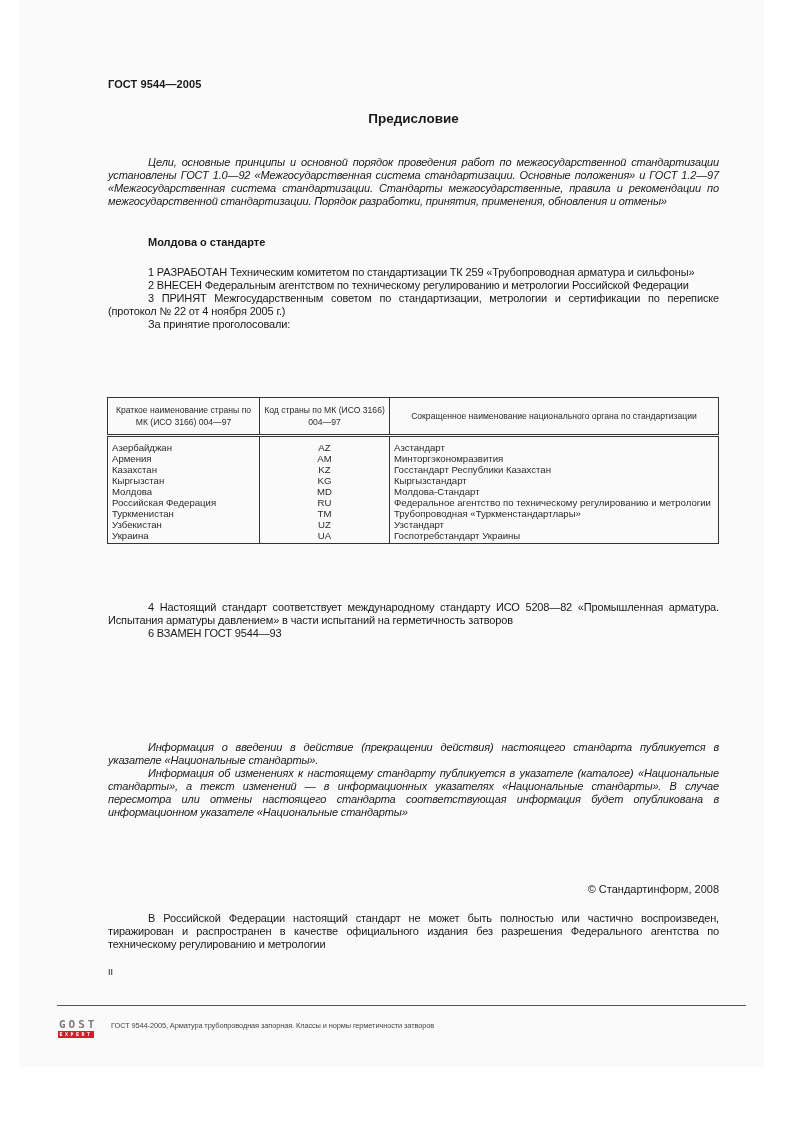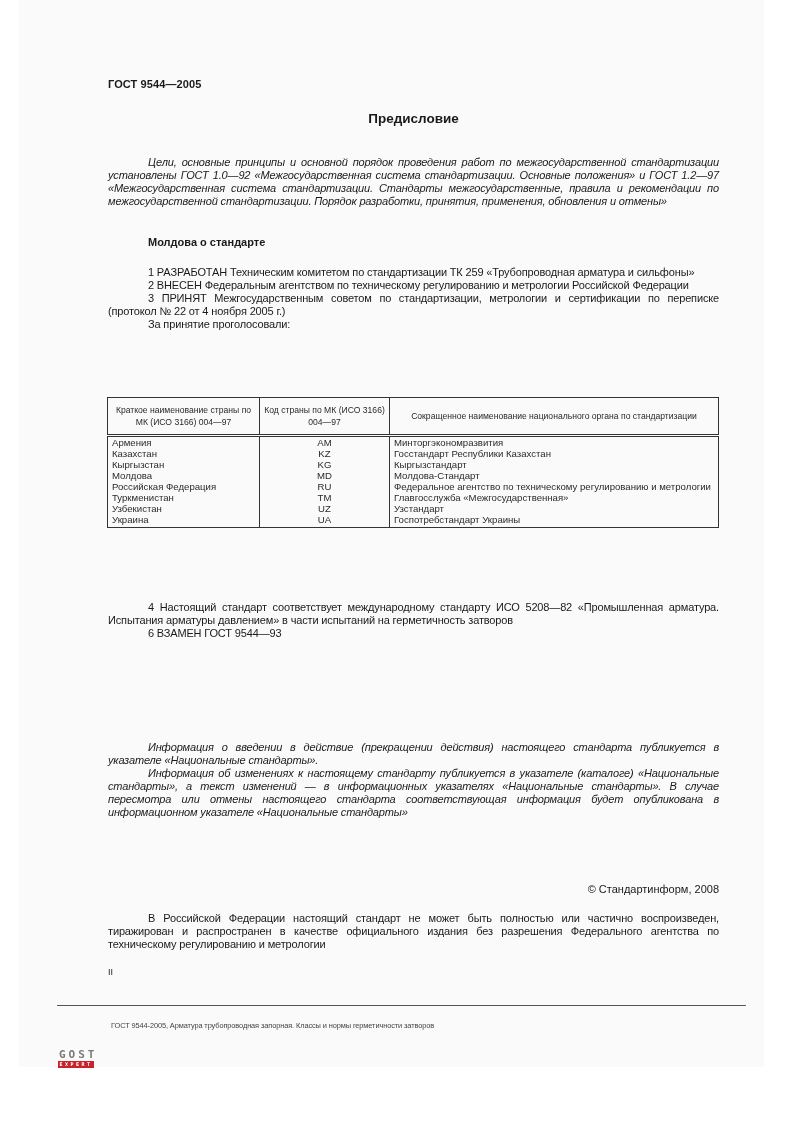--- a/index.html
+++ b/index.html
@@ -103,21 +103,20 @@
     }
     .logo-top {
       font-family: "DejaVu Sans Mono", monospace;
       font-weight: bold;
       font-size: 11px;
       letter-spacing: 3px;
       color: #7a7a7a;
       line-height: 11px;
       height: 11px;
       margin-left: 1px;
-      margin-top: 30px;
     }
     .logo-bottom {
       margin-top: 1px;
       height: 7px;
       background: #c8232c;
       color: #ffffff;
       font-size: 5px;
       line-height: 7px;
       letter-spacing: 2.5px;
       text-align: center;
@@ -156,20 +155,25 @@
 
 <table class="votes">
   <thead>
     <tr>
       <th class="col1">Краткое наименование страны по МК (ИСО 3166) 004—97</th>
       <th class="col2">Код страны по МК (ИСО 3166) 004—97</th>
       <th>Сокращенное наименование национального органа по стандартизации</th>
     </tr>
   </thead>
   <tbody>
+    <tr class="first">
+      <td>Азербайджан</td>
+      <td class="code">AZ</td>
+      <td>Азстандарт</td>
+    </tr>
     <tr>
       <td>Армения</td>
       <td class="code">AM</td>
       <td>Минторгэкономразвития</td>
     </tr>
     <tr>
       <td>Казахстан</td>
       <td class="code">KZ</td>
       <td>Госстандарт Республики Казахстан</td>
     </tr>
@@ -184,21 +188,21 @@
       <td>Молдова-Стандарт</td>
     </tr>
     <tr>
       <td>Российская Федерация</td>
       <td class="code">RU</td>
       <td>Федеральное агентство по техническому регулированию и метрологии</td>
     </tr>
     <tr>
       <td>Туркменистан</td>
       <td class="code">TM</td>
-      <td>Главгосслужба «Межгосударственная»</td>
+      <td>Трубопроводная «Туркменстандартлары»</td>
     </tr>
     <tr>
       <td>Узбекистан</td>
       <td class="code">UZ</td>
       <td>Узстандарт</td>
     </tr>
     <tr class="last">
       <td>Украина</td>
       <td class="code">UA</td>
       <td>Госпотребстандарт Украины</td>

